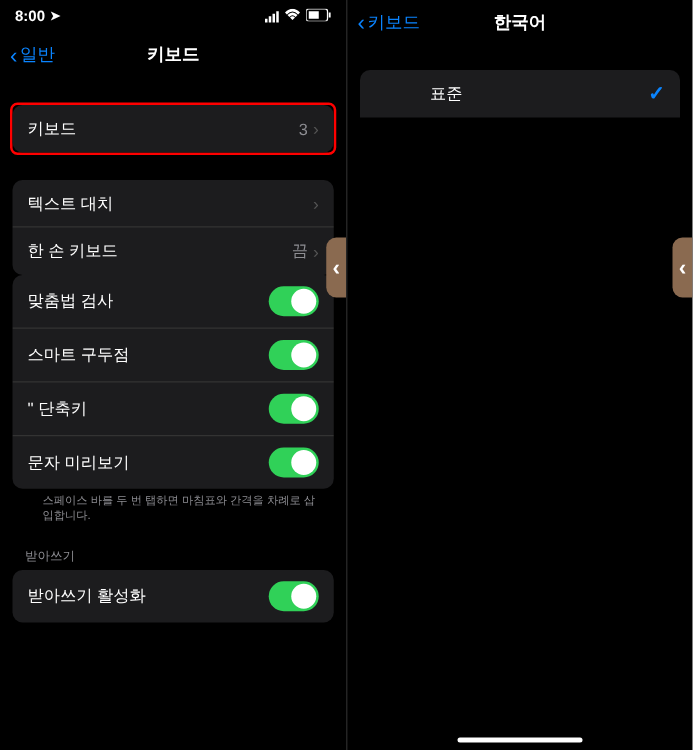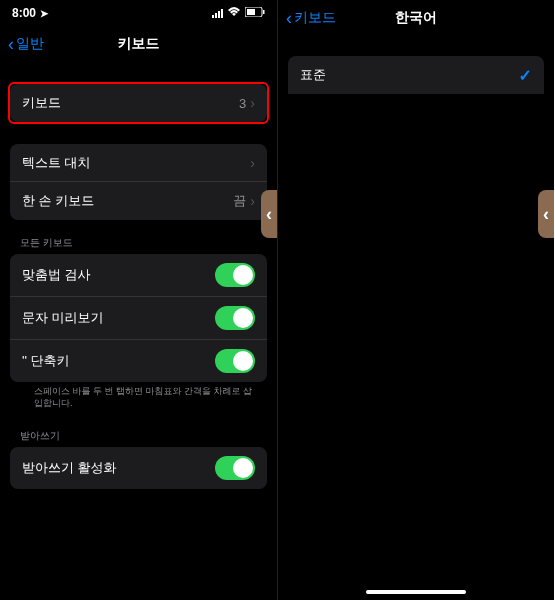--- a/index.html
+++ b/index.html
@@ -104,37 +104,42 @@
         </div>
         <div class="row">
           <span class="row-label">한 손 키보드</span>
           <span class="row-value">
             <span>끔</span>
             <span class="chevron">›</span>
           </span>
         </div>
       </div>
 
-      <div class="section-header">모든 키보드</div>
 
       <div class="group">
         <div class="row">
           <span class="row-label">맞춤법 검사</span>
           <span class="toggle on">
               <span class="toggle-knob"></span>
             </span>
         </div>
         <div class="row">
-          <span class="row-label">문자 미리보기</span>
+          <span class="row-label">스마트 구두점</span>
           <span class="toggle on">
               <span class="toggle-knob"></span>
             </span>
         </div>
         <div class="row">
           <span class="row-label">'' 단축키</span>
+          <span class="toggle on">
+              <span class="toggle-knob"></span>
+            </span>
+        </div>
+        <div class="row">
+          <span class="row-label">문자 미리보기</span>
           <span class="toggle on">
               <span class="toggle-knob"></span>
             </span>
         </div>
       </div>
       <div class="footnote">스페이스 바를 두 번 탭하면 마침표와 간격을 차례로 삽입합니다.</div>
 
       <div class="section-header">받아쓰기</div>
       <div class="group">
         <div class="row">
@@ -156,21 +161,21 @@
       <div class="back-btn">
         <span class="back-chevron">‹</span>
         <span>키보드</span>
       </div>
       <div class="nav-title">한국어</div>
     </div>
 
     <div class="scroll">
       <div class="section-spacer"></div>
 
-      <div class="group" style="margin:0 10px; border-radius:8px 8px 0 0;">
+      <div class="group" style="margin:0 10px; border-radius:8px 8px 0 0;padding-left:44px;">
         <div class="row">
           <span class="row-label">표준</span>
           <span class="check">✓</span>
         </div>
       </div>
     </div>
 
     <div class="nav-arrow-badge">‹</div>
     <div class="home-indicator"></div>
   </div>

